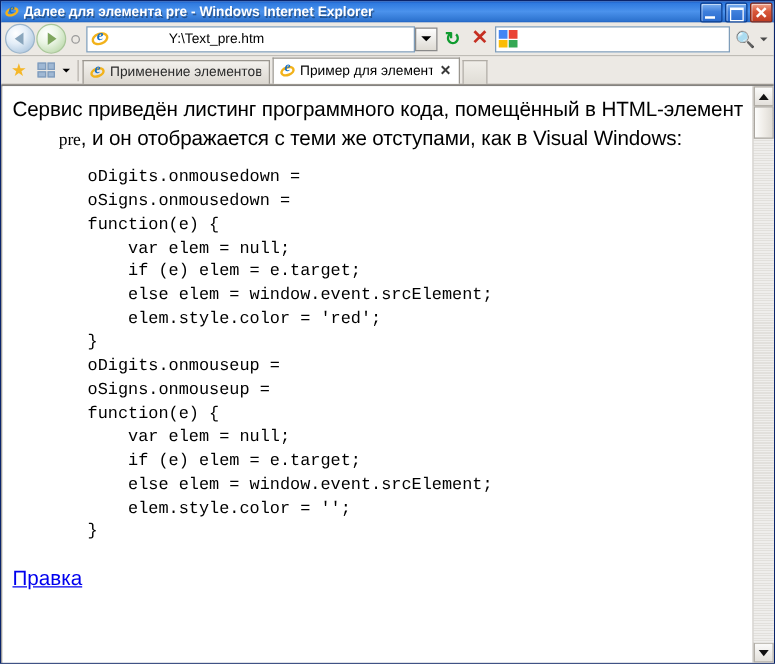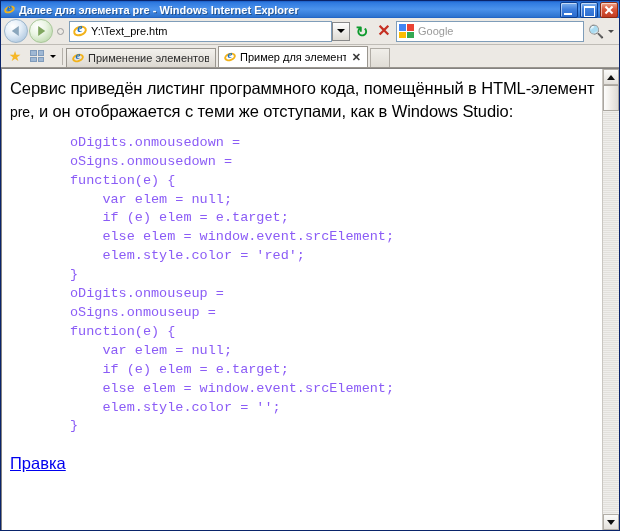--- a/index.html
+++ b/index.html
@@ -124,20 +124,21 @@
     min-width: 0;
   }
   .ie-mini {
     width: 16px; height: 16px; margin: 0 3px 0 2px;
     flex: 0 0 auto; position: relative;
   }
   .addr-text {
     font-size: 11px; color: #000;
     white-space: nowrap; overflow: hidden;
     flex: 1 1 auto;
+    margin-left: 44px;
   }
   .addr-drop {
     width: 16px; height: 17px; margin-right: 1px;
     background: linear-gradient(to bottom,#fdfdfd,#dedbd4);
     border: 1px solid #8a8a8a;
     display:flex;align-items:center;justify-content:center;
     flex: 0 0 auto;
   }
   .caret-dn { width:0;height:0;border-left:4px solid transparent;border-right:4px solid transparent;border-top:4px solid #000; }
   .tool-ico {
@@ -246,30 +247,31 @@
     min-width: 0;
   }
   .intro {
     font-size: 16.5px;
     line-height: 1.42;
     color: #000;
     margin: 0 0 10px 0;
     letter-spacing: -0.1px;
   }
   .intro .mono {
-    font-family: Liberation Sans, sans-serif;
+    font-family: Liberation Serif, serif;
     font-size: 14px;
+    margin-left: 37px;
   }
   pre.code {
     margin: 0;
     padding: 0 0 0 60px;
     font-family: "Liberation Mono", monospace;
     font-size: 13.5px;
     line-height: 18.9px;
-    color: #8b5cf6;
+    color: #000000;
     white-space: pre;
   }
   .backlink {
     display: inline-block;
     margin: 18px 0 0 0;
     font-size: 16.5px;
     color: #0000ee;
     text-decoration: underline;
     cursor: pointer;
   }
@@ -385,21 +387,20 @@
         <span class="stop-x">✕</span>
       </div>
 
     <div class="searchbox">
       <div class="glogo">
         <i style="background:#4285f4"></i>
           <i style="background:#ea4335"></i>
         <i style="background:#fbbc05"></i>
           <i style="background:#34a853"></i>
       </div>
-      <div class="search-ph">Google</div>
     </div>
     <div class="searchgo">🔍</div>
     <div class="searchgo-caret">
         <span class="caret-dn"></span>
       </div>
   </div>
 
   <div class="tabbar">
     <div class="fav-star">★</div>
     <div class="quicktabs">
@@ -432,21 +433,21 @@
       </span>
       <span class="lbl">Пример для элемента pre</span>
       <span class="tab-close">✕</span>
     </div>
 
     <div class="newtab"></div>
   </div>
 
   <div class="content-wrap">
     <div class="page">
-      <p class="intro"><span>Сервис приведён листинг программного кода, помещённый в HTML-элемент </span><span class="mono">pre</span><span>, и он отображается с теми же отступами, как в Windows Studio:</span></p>
+      <p class="intro"><span>Сервис приведён листинг программного кода, помещённый в HTML-элемент </span><span class="mono">pre</span><span>, и он отображается с теми же отступами, как в Visual Windows:</span></p>
 
       <pre class="code">oDigits.onmousedown =
 oSigns.onmousedown =
 function(e) {
     var elem = null;
     if (e) elem = e.target;
     else elem = window.event.srcElement;
     elem.style.color = 'red';
 }
 oDigits.onmouseup =

